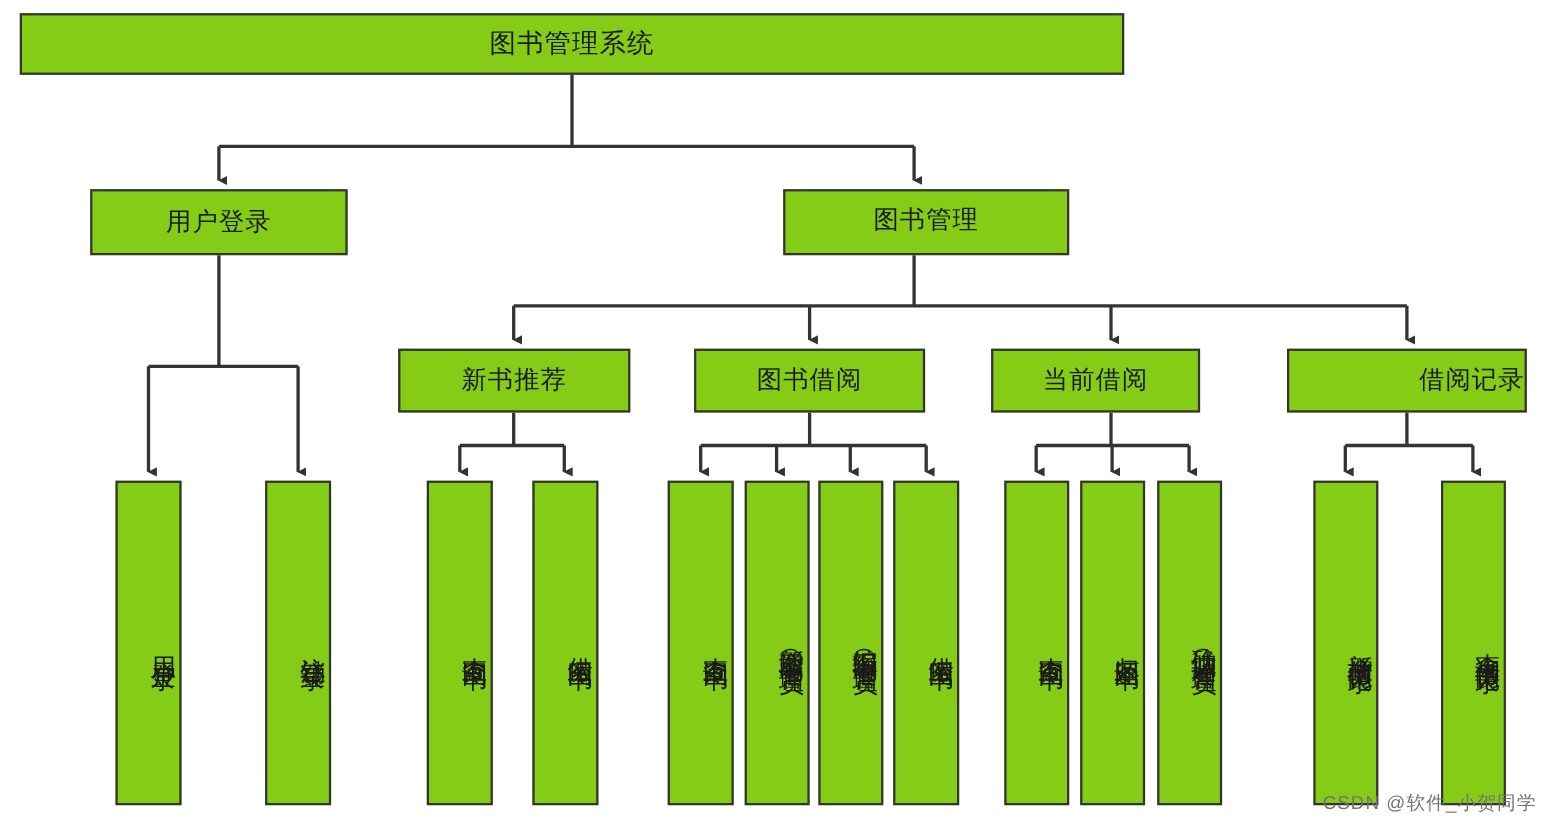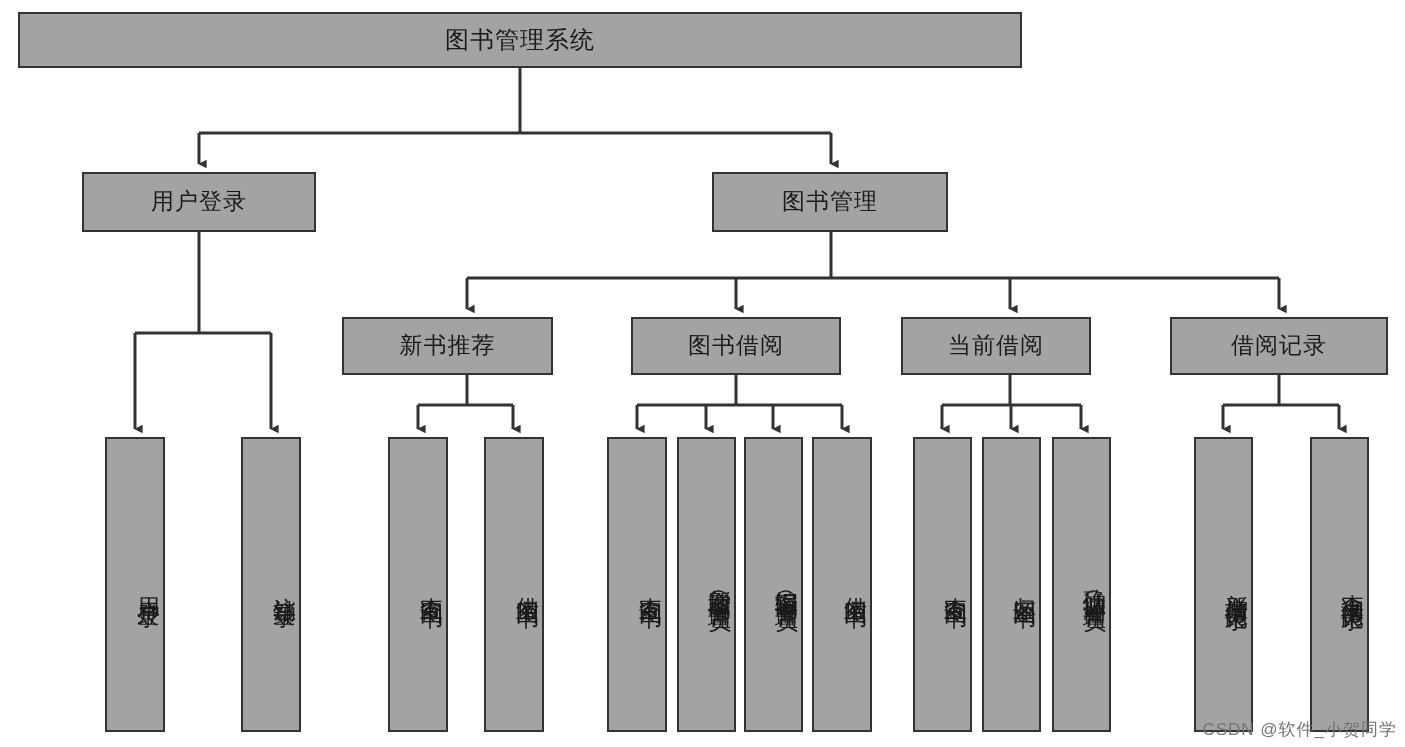--- a/index.html
+++ b/index.html
@@ -18,21 +18,21 @@
   svg.connectors{
     position:absolute;
     left:0; top:0;
     width:1405px; height:747px;
     pointer-events:none;
   }
   .node{
     position:absolute;
     box-sizing:border-box;
     border:2px solid #333333;
-    background:#a3a3a3;
+    background:#84cc16;
     display:flex;
     align-items:center;
     justify-content:center;
     text-align:center;
     color:#1a1a1a;
   }
   .node.h{
     font-size:23px;
     line-height:1.2;
     letter-spacing:1px;
@@ -119,34 +119,34 @@
     </g>
   </svg>
 
   <div class="node h root" style="left:18px;top:12px;width:1004px;height:56px;">
     <span>图书管理系统</span>
   </div>
 
   <div class="node h" style="left:82px;top:172px;width:234px;height:60px;">
     <span>用户登录</span>
   </div>
-  <div class="node h" style="left:712px;top:172px;width:236px;height:60px;">
+  <div class="node h" style="left:712px;top:172px;width:260px;height:60px;font-family:Liberation Mono, monospace;">
     <span>图书管理</span>
   </div>
 
-  <div class="node h" style="left:342px;top:317px;width:211px;height:58px;">
+  <div class="node h" style="left:362px;top:317px;width:211px;height:58px;">
     <span>新书推荐</span>
   </div>
   <div class="node h" style="left:631px;top:317px;width:210px;height:58px;">
     <span>图书借阅</span>
   </div>
   <div class="node h" style="left:901px;top:317px;width:190px;height:58px;">
     <span>当前借阅</span>
   </div>
-  <div class="node h" style="left:1170px;top:317px;width:218px;height:58px;">
+  <div class="node h" style="left:1170px;top:317px;width:218px;height:58px;justify-content:flex-end;">
     <span>借阅记录</span>
   </div>
 
   <div class="node v" style="left:105px;top:437px;width:60px;height:295px;">
     <span>用户登录</span>
   </div>
   <div class="node v" style="left:241px;top:437px;width:60px;height:295px;">
     <span>注销登录</span>
   </div>
 

